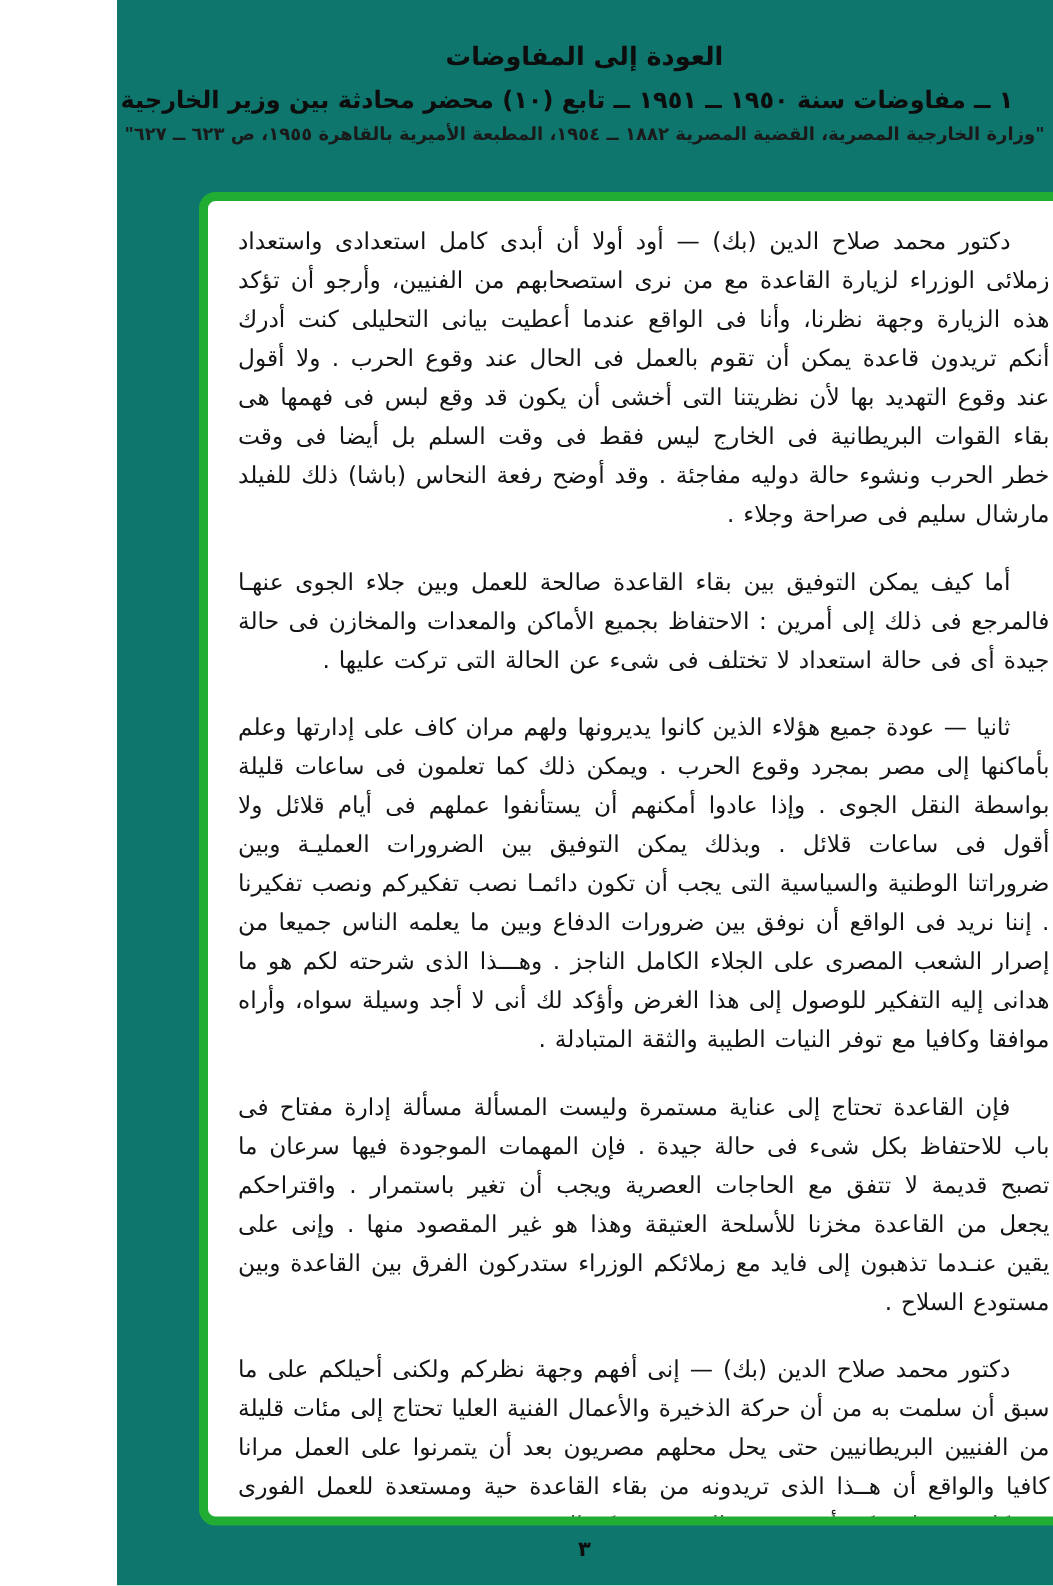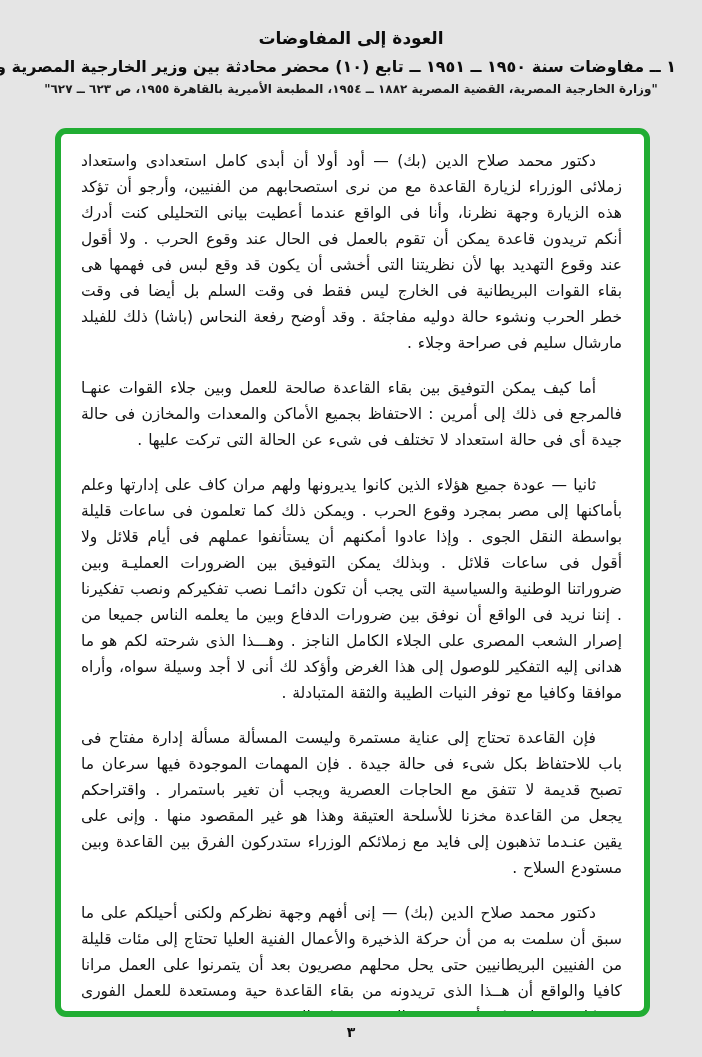--- a/index.html
+++ b/index.html
@@ -2,23 +2,23 @@
 <html lang="ar" dir="rtl"><head>
 <meta charset="utf-8">
 <style>
   html, body {
     margin: 0;
     padding: 0;
     background: #ffffff;
   }
   .page {
     position: relative;
-    width: 702px;
+    width: 624px;
     height: 1057px;
-    background: #e5e5e5;
+    background: #0f766e;
     font-family: "DejaVu Sans", sans-serif;
     direction: rtl;
     color: #111111;
     overflow: hidden;
   }
   .header {
     padding-top: 28px;
   }
   .page-title {
     text-align: center;
@@ -88,21 +88,21 @@
 <div class="page">
 
   <div class="header">
     <div class="page-title">العودة إلى المفاوضات</div>
     <div class="subtitle">١ ــ مفاوضات سنة ١٩٥٠ ــ ١٩٥١ ــ تابع (١٠) محضر محادثة بين وزير الخارجية المصرية والسفير البريطاني</div>
     <div class="source-line">"وزارة الخارجية المصرية، القضية المصرية ١٨٨٢ ــ ١٩٥٤، المطبعة الأميرية بالقاهرة ١٩٥٥، ص ٦٢٣ ــ ٦٢٧"</div>
   </div>
 
   <div class="quote-box">
     <p>دكتور محمد صلاح الدين (بك) — أود أولا أن أبدى كامل استعدادى واستعداد زملائى الوزراء لزيارة القاعدة مع من نرى استصحابهم من الفنيين، وأرجو أن تؤكد هذه الزيارة وجهة نظرنا، وأنا فى الواقع عندما أعطيت بيانى التحليلى كنت أدرك أنكم تريدون قاعدة يمكن أن تقوم بالعمل فى الحال عند وقوع الحرب . ولا أقول عند وقوع التهديد بها لأن نظريتنا التى أخشى أن يكون قد وقع لبس فى فهمها هى بقاء القوات البريطانية فى الخارج ليس فقط فى وقت السلم بل أيضا فى وقت خطر الحرب ونشوء حالة دوليه مفاجئة . وقد أوضح رفعة النحاس (باشا) ذلك للفيلد مارشال سليم فى صراحة وجلاء .</p>
-    <p>أما كيف يمكن التوفيق بين بقاء القاعدة صالحة للعمل وبين جلاء القوات عنهـا فالمرجع فى ذلك إلى أمرين : الاحتفاظ بجميع الأماكن والمعدات والمخازن فى حالة جيدة أى فى حالة استعداد لا تختلف فى شىء عن الحالة التى تركت عليها .</p>
+    <p>أما كيف يمكن التوفيق بين بقاء القاعدة صالحة للعمل وبين جلاء الجوى عنهـا فالمرجع فى ذلك إلى أمرين : الاحتفاظ بجميع الأماكن والمعدات والمخازن فى حالة جيدة أى فى حالة استعداد لا تختلف فى شىء عن الحالة التى تركت عليها .</p>
     <p>ثانيا — عودة جميع هؤلاء الذين كانوا يديرونها ولهم مران كاف على إدارتها وعلم بأماكنها إلى مصر بمجرد وقوع الحرب . ويمكن ذلك كما تعلمون فى ساعات قليلة بواسطة النقل الجوى . وإذا عادوا أمكنهم أن يستأنفوا عملهم فى أيام قلائل ولا أقول فى ساعات قلائل . وبذلك يمكن التوفيق بين الضرورات العمليـة وبين ضروراتنا الوطنية والسياسية التى يجب أن تكون دائمـا نصب تفكيركم ونصب تفكيرنا . إننا نريد فى الواقع أن نوفق بين ضرورات الدفاع وبين ما يعلمه الناس جميعا من إصرار الشعب المصرى على الجلاء الكامل الناجز . وهـــذا الذى شرحته لكم هو ما هدانى إليه التفكير للوصول إلى هذا الغرض وأؤكد لك أنى لا أجد وسيلة سواه، وأراه موافقا وكافيا مع توفر النيات الطيبة والثقة المتبادلة .</p>
     <p>فإن القاعدة تحتاج إلى عناية مستمرة وليست المسألة مسألة إدارة مفتاح فى باب للاحتفاظ بكل شىء فى حالة جيدة . فإن المهمات الموجودة فيها سرعان ما تصبح قديمة لا تتفق مع الحاجات العصرية ويجب أن تغير باستمرار . واقتراحكم يجعل من القاعدة مخزنا للأسلحة العتيقة وهذا هو غير المقصود منها . وإنى على يقين عنـدما تذهبون إلى فايد مع زملائكم الوزراء ستدركون الفرق بين القاعدة وبين مستودع السلاح .</p>
     <p>دكتور محمد صلاح الدين (بك) — إنى أفهم وجهة نظركم ولكنى أحيلكم على ما سبق أن سلمت به من أن حركة الذخيرة والأعمال الفنية العليا تحتاج إلى مئات قليلة من الفنيين البريطانيين حتى يحل محلهم مصريون بعد أن يتمرنوا على العمل مرانا كافيا والواقع أن هــذا الذى تريدونه من بقاء القاعدة حية ومستعدة للعمل الفورى فى كل وقت لا يمكن أن ينصرف إلى غير حركة الذخيرة</p>
   </div>
 
   <div class="footer">
     <span class="page-number">٣</span>
   </div>
 
 </div>

